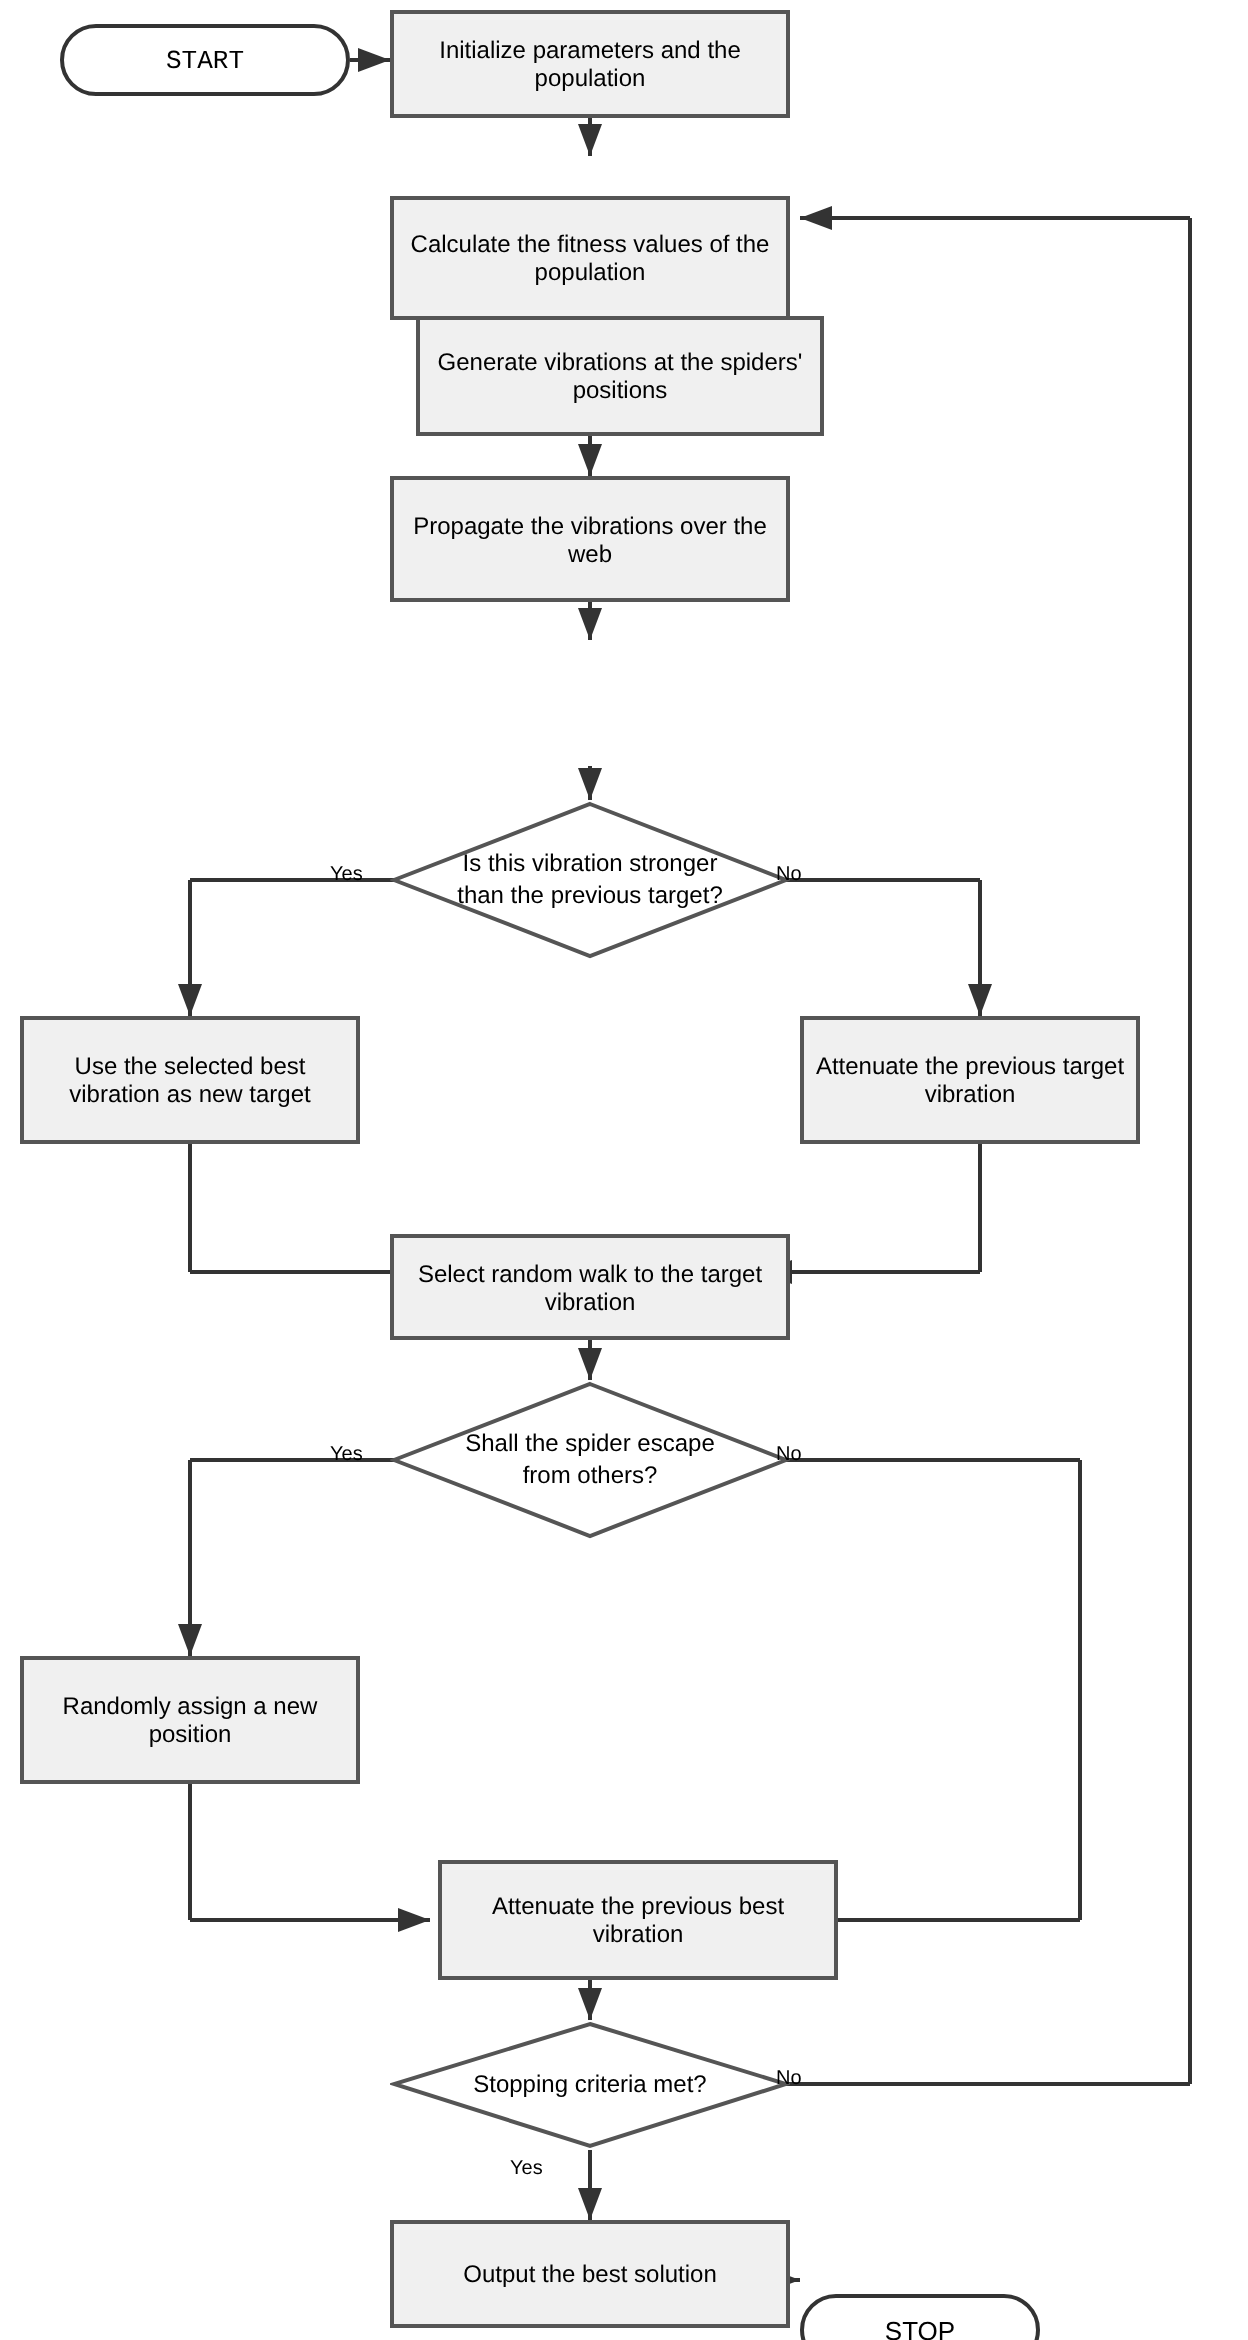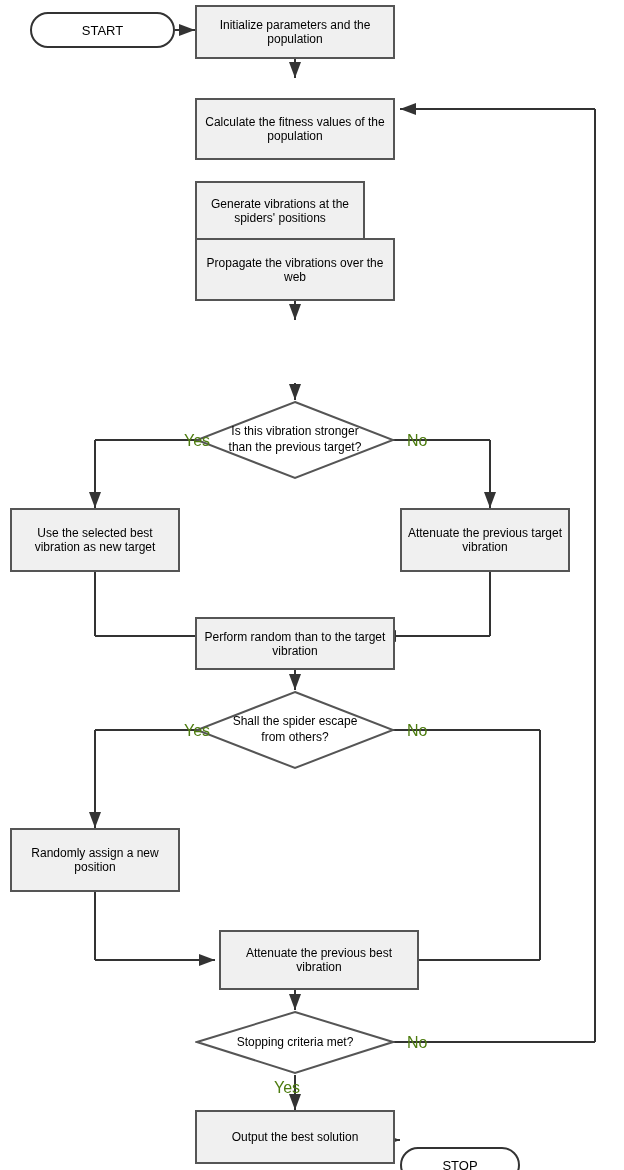--- a/index.html
+++ b/index.html
@@ -74,23 +74,22 @@
     
     .arrows-svg {
       position: absolute;
       top: 0; left: 0;
       width: 624px;
       height: 1170px;
       pointer-events: none;
     }
     .label-text {
       position: absolute;
-      font-size: 16px;
-      color: #4d7c0f;
-      margin-left: 19px;
+      font-size: 10px;
+      color: #000000;
     }
   </style>
 </head>
 <body>
 
 <div class="flowchart">
 
   <svg class="arrows-svg">
     <defs>
       <marker id="arrowhead" markerWidth="8" markerHeight="6" refX="8" refY="3" orient="auto">
@@ -138,33 +137,33 @@
 
     <line x1="295" y1="1075" x2="295" y2="1110" stroke="#333" stroke-width="2" marker-end="url(#arrowhead)"></line>
 
     <line x1="378" y1="1042" x2="595" y2="1042" stroke="#333" stroke-width="2"></line>
     <line x1="595" y1="1042" x2="595" y2="109" stroke="#333" stroke-width="2"></line>
     <line x1="595" y1="109" x2="400" y2="109" stroke="#333" stroke-width="2" marker-end="url(#arrowhead)"></line>
 
     <line x1="380" y1="1140" x2="400" y2="1140" stroke="#333" stroke-width="2" marker-end="url(#arrowhead)"></line>
   </svg>
 
-  <div class="terminal" style="left:30px; top:12px; width:145px; height:36px;">
+  <div class="terminal" style="left:30px; top:12px; width:145px; height:36px;font-family:Liberation Mono, monospace;">
     <span>START</span>
   </div>
 
   <div class="process" style="left:195px; top:5px; width:200px; height:54px;">
     <span>Initialize parameters and the population</span>
   </div>
 
   <div class="process" style="left:195px; top:78px; width:200px; height:62px;margin-top:20px;">
     <span>Calculate the fitness values of the population</span>
   </div>
 
-  <div class="process" style="left:195px; top:158px; width:170px; height:60px;margin-top:23px;">
+  <div class="process" style="left:208px; top:158px; width:204px; height:60px;">
     <span>Generate vibrations at the spiders' positions</span>
   </div>
 
   <div class="process" style="left:195px; top:238px; width:200px; height:63px;">
     <span>Propagate the vibrations over the web</span>
   </div>
 
 
   <div class="decision" style="left:195px; top:400px; width:200px; height:80px;">
     <div class="diamond-inner">
@@ -185,21 +184,21 @@
 
   <div class="process" style="left:10px; top:508px; width:170px; height:64px;">
     <span>Use the selected best vibration as new target</span>
   </div>
 
   <div class="process" style="left:400px; top:508px; width:170px; height:64px;">
     <span>Attenuate the previous target vibration</span>
   </div>
 
   <div class="process" style="left:195px; top:617px; width:200px; height:53px;">
-    <span>Perform random than to the target vibration</span>
+    <span>Select random walk to the target vibration</span>
   </div>
 
   <div class="decision" style="left:195px; top:690px; width:200px; height:80px;">
     <div class="diamond-inner">
       <svg class="diamond-bg" viewBox="0 0 200 80" preserveAspectRatio="none">
         <polygon points="100,2 198,40 100,78 2,40" fill="#fff" stroke="#555" stroke-width="2"></polygon>
       </svg>
       <div class="diamond-text">Shall the spider escape from others?</div>
     </div>
   </div>

